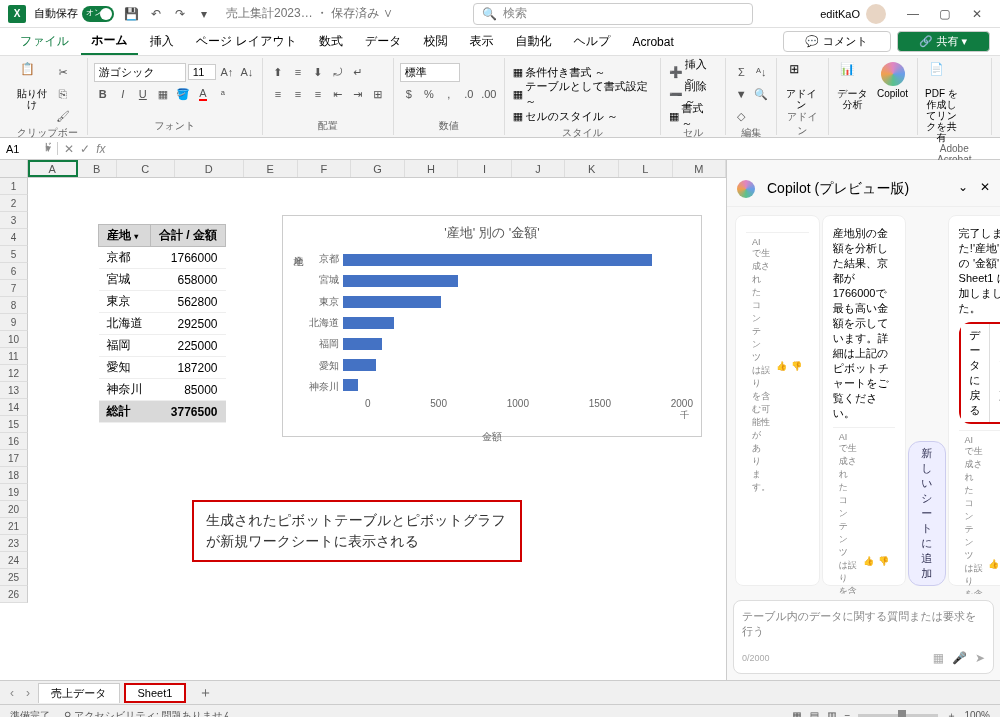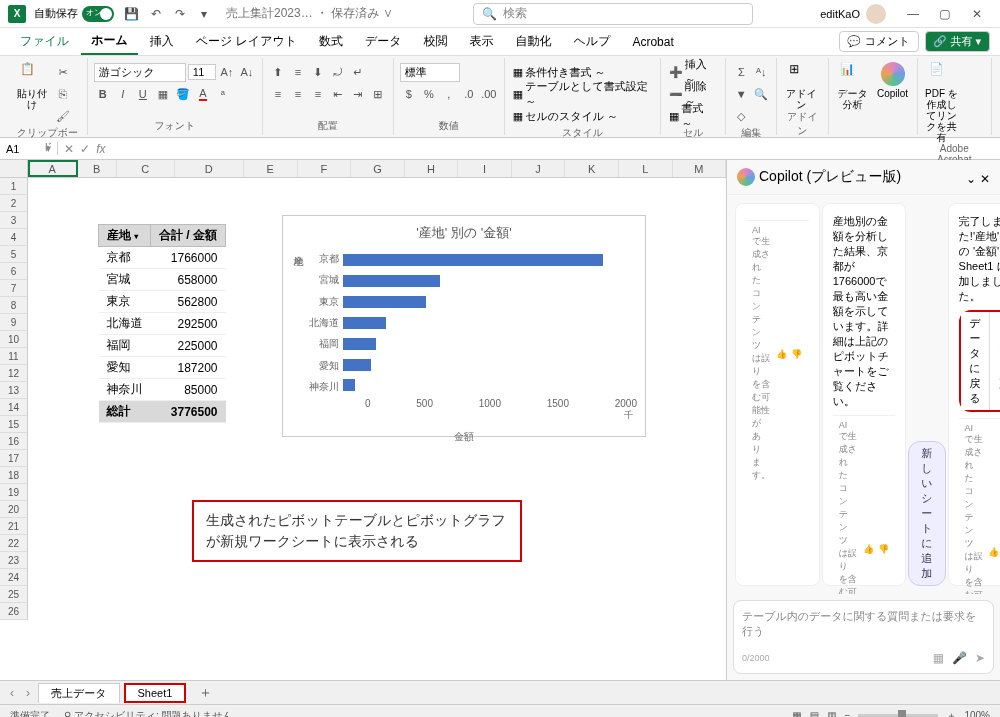--- a/index.html
+++ b/index.html
@@ -20,21 +20,21 @@
 .titlebar .user { display: flex; align-items: center; gap: 6px; font-size: 11px; }
 .titlebar .avatar { width: 20px; height: 20px; border-radius: 50%; background: #e8d5c4; }
 .titlebar .win-btns { display: flex; gap: 2px; margin-left: 12px; }
 .titlebar .win-btns span { width: 30px; height: 22px; display: flex; align-items: center; justify-content: center; color: #555; }
 
 .menubar { height: 28px; background: #fff; display: flex; align-items: center; padding: 0 10px; gap: 2px; border-bottom: 1px solid #e0e0e0; }
 .menubar .tab { padding: 4px 10px; font-size: 12px; cursor: pointer; }
 .menubar .tab.file { color: #107c41; }
 .menubar .tab.active { border-bottom: 2px solid #107c41; font-weight: bold; }
 .menubar .right { margin-left: auto; display: flex; gap: 6px; }
-.menubar .btn { padding: 2px 8px; border: 1px solid #ccc; border-radius: 4px; font-size: 11px; }
+.menubar .btn { padding: 2px 22px; border: 1px solid #ccc; border-radius: 4px; font-size: 11px; }
 .menubar .share-btn { background: #107c41; color: #fff; }
 
 .ribbon { height: 82px; background: #f5f5f5; border-bottom: 1px solid #ccc; display: flex; padding: 2px 8px; }
 .ribbon-group { border-right: 1px solid #ddd; padding: 0 6px; display: flex; flex-direction: column; justify-content: space-between; }
 .ribbon-group .label { text-align: center; font-size: 10px; color: #666; padding-bottom: 2px; }
 .ribbon-content { display: flex; gap: 4px; align-items: flex-start; flex: 1; padding-top: 4px; }
 .big-btn { width: 36px; display: flex; flex-direction: column; align-items: center; gap: 2px; }
 .big-btn .icon { width: 24px; height: 24px; }
 .big-btn .txt { font-size: 10px; text-align: center; line-height: 1.1; }
 .small-row { display: flex; flex-direction: column; gap: 2px; }
@@ -61,21 +61,21 @@
 .selected-cell { border: 2px solid #107c41; position: absolute; top: 0; left: 28px; width: 50px; height: 17px; pointer-events: none; }
 
 .pivot-table { position: absolute; top: 64px; left: 98px; font-size: 12px; }
 .pivot-table table { border-collapse: collapse; }
 .pivot-table th { background: #d9d9d9; padding: 2px 8px; border: 1px solid #bbb; font-weight: bold; text-align: left; }
 .pivot-table td { padding: 2px 8px; border-bottom: 1px solid #eee; }
 .pivot-table td.num { text-align: right; }
 .pivot-table .total td { font-weight: bold; background: #d9d9d9; border-top: 1px solid #999; }
 .pivot-table .drop { font-size: 8px; }
 
-.chart-box { position: absolute; top: 55px; left: 282px; width: 364px; height: 222px; border: 1px solid #ccc; background: #fff; padding: 8px; }
+.chart-box { position: absolute; top: 55px; left: 282px; width: 420px; height: 222px; border: 1px solid #ccc; background: #fff; padding: 8px; }
 .chart-title { text-align: center; font-size: 13px; color: #555; margin-bottom: 6px; }
 .chart-body { display: flex; height: 150px; }
 .y-axis-label { writing-mode: vertical-rl; font-size: 10px; color: #666; display: flex; align-items: center; }
 .y-labels { display: flex; flex-direction: column; justify-content: space-around; font-size: 10px; color: #666; padding: 0 4px; text-align: right; }
 .bars { flex: 1; display: flex; flex-direction: column; justify-content: space-around; padding: 2px 0; }
 .bar-row { display: flex; align-items: center; height: 16px; }
 .bar { height: 12px; background: #4472c4; }
 .x-axis { display: flex; justify-content: space-between; padding-left: 74px; font-size: 10px; color: #666; }
 .x-unit { text-align: right; font-size: 9px; color: #666; padding-right: 4px; }
 .x-label { text-align: center; font-size: 10px; color: #666; margin-top: 8px; }
@@ -83,21 +83,21 @@
 .annotation { position: absolute; top: 340px; left: 192px; width: 330px; border: 2px solid #d00000; padding: 8px 12px; font-size: 14px; color: #333; background: #fff; line-height: 1.5; }
 
 .sheet-tabs { height: 24px; background: #f0f0f0; border-top: 1px solid #ccc; display: flex; align-items: center; padding: 0 6px; gap: 4px; }
 .sheet-tabs .nav { color: #888; padding: 0 4px; }
 .sheet-tab { padding: 2px 12px; background: #fff; border: 1px solid #ccc; border-bottom: none; font-size: 11px; }
 .sheet-tab.active { background: #fff; }
 .sheet-tab.highlighted { border: 2px solid #d00000; }
 .add-sheet { padding: 0 8px; color: #666; font-size: 14px; }
 
 .copilot-pane { width: 274px; background: #f8f8f8; border-left: 1px solid #ccc; display: flex; flex-direction: column; }
-.copilot-header { display: flex; align-items: flex-end; padding: 8px 10px; gap: 4px; border-bottom: 1px solid #eee; }
+.copilot-header { display: flex; align-items: flex-start; padding: 8px 10px; gap: 12px; border-bottom: 1px solid #eee; margin-top: 12px; }
 .copilot-logo { width: 18px; height: 18px; background: conic-gradient(#e085c2, #6a9ee8, #5ac18e, #f0a050, #e085c2); border-radius: 50%; }
 .copilot-title { font-size: 14px; flex: 1; }
 .copilot-body { flex: 1; padding: 8px; overflow-y: auto; display: flex; gap: 2px; }
 .cp-msg { background: #fff; border-radius: 8px; padding: 10px; font-size: 11px; border: 1px solid #eee; }
 .cp-disclaimer { font-size: 9px; color: #888; display: flex; align-items: center; gap: 6px; padding: 4px 6px; border-top: 1px solid #f0f0f0; margin-top: 6px; }
 .cp-thumbs { margin-left: auto; display: flex; gap: 4px; color: #888; }
 .cp-action-btn { background: #eef; border: 1px solid #cce; border-radius: 12px; padding: 4px 12px; font-size: 11px; align-self: flex-end; color: #335; }
 .cp-buttons { display: flex; gap: 0; border: 2px solid #d00000; border-radius: 12px; margin-top: 6px; }
 .cp-buttons button { flex: 1; padding: 4px 6px; font-size: 11px; background: #fff; border: none; border-right: 1px solid #ddd; }
 .cp-buttons button:last-child { border-right: none; }
@@ -428,23 +428,20 @@
         <div class="row">
           <div class="row-h">19</div>
         </div>
         <div class="row">
           <div class="row-h">20</div>
         </div>
         <div class="row">
           <div class="row-h">21</div>
         </div>
         <div class="row">
-          <div class="row-h">22</div>
-        </div>
-        <div class="row">
           <div class="row-h">23</div>
         </div>
         <div class="row">
           <div class="row-h">24</div>
         </div>
         <div class="row">
           <div class="row-h">25</div>
         </div>
         <div class="row">
           <div class="row-h">26</div>

